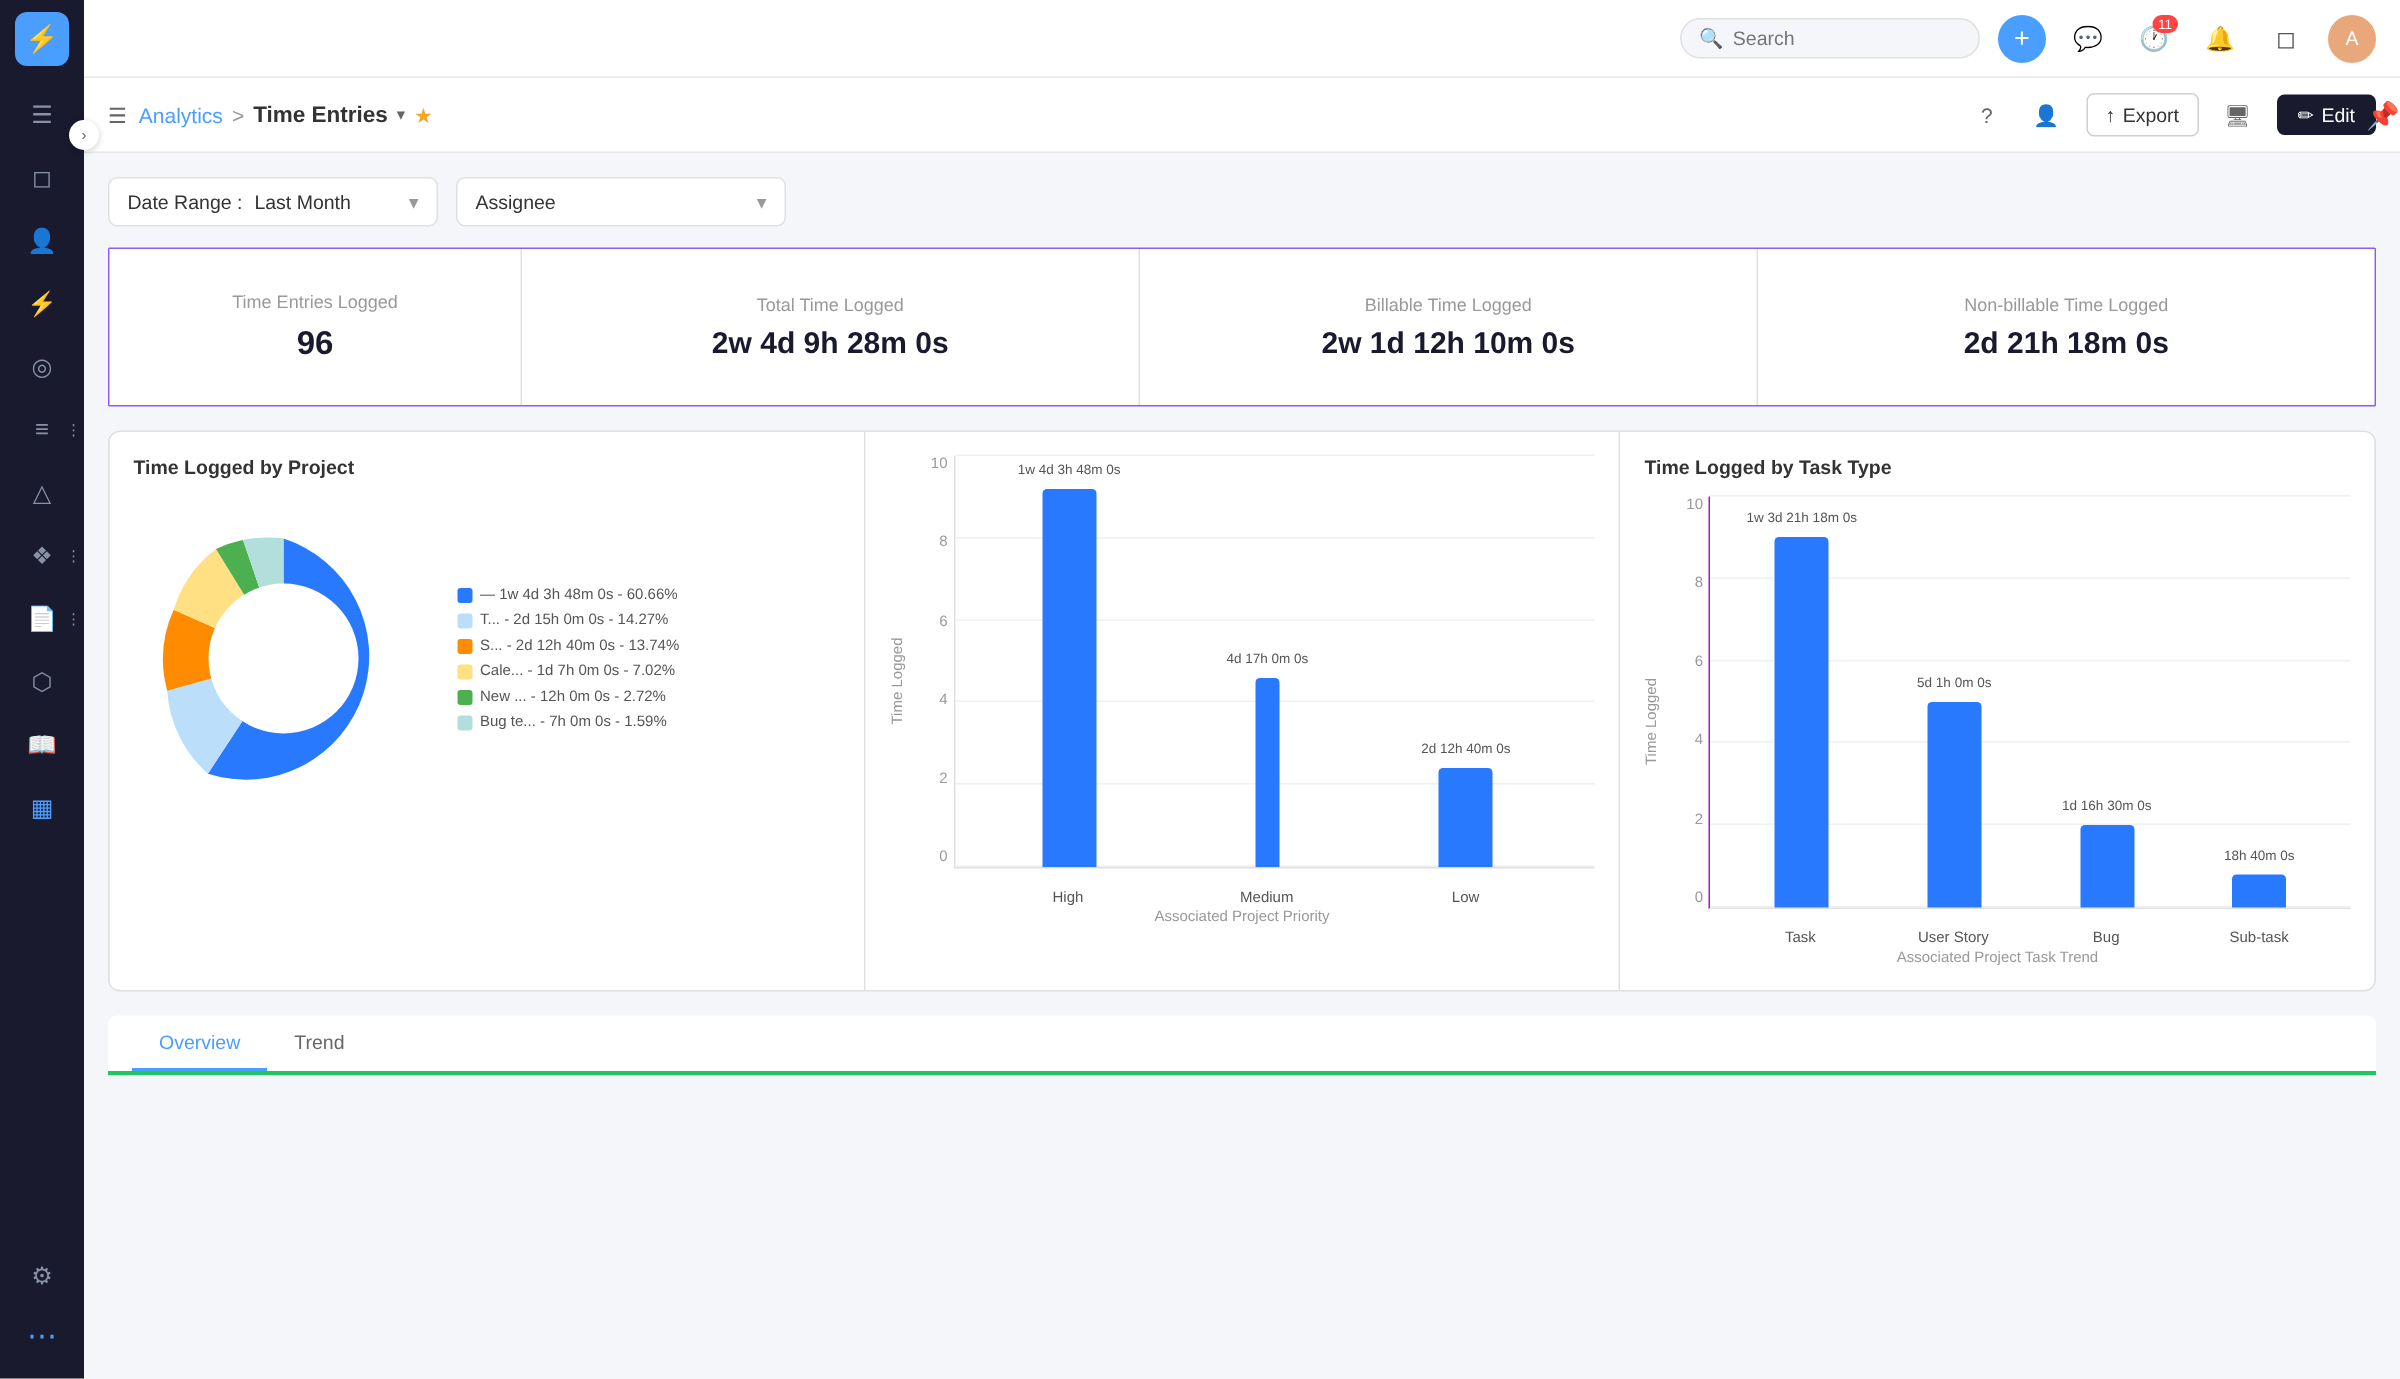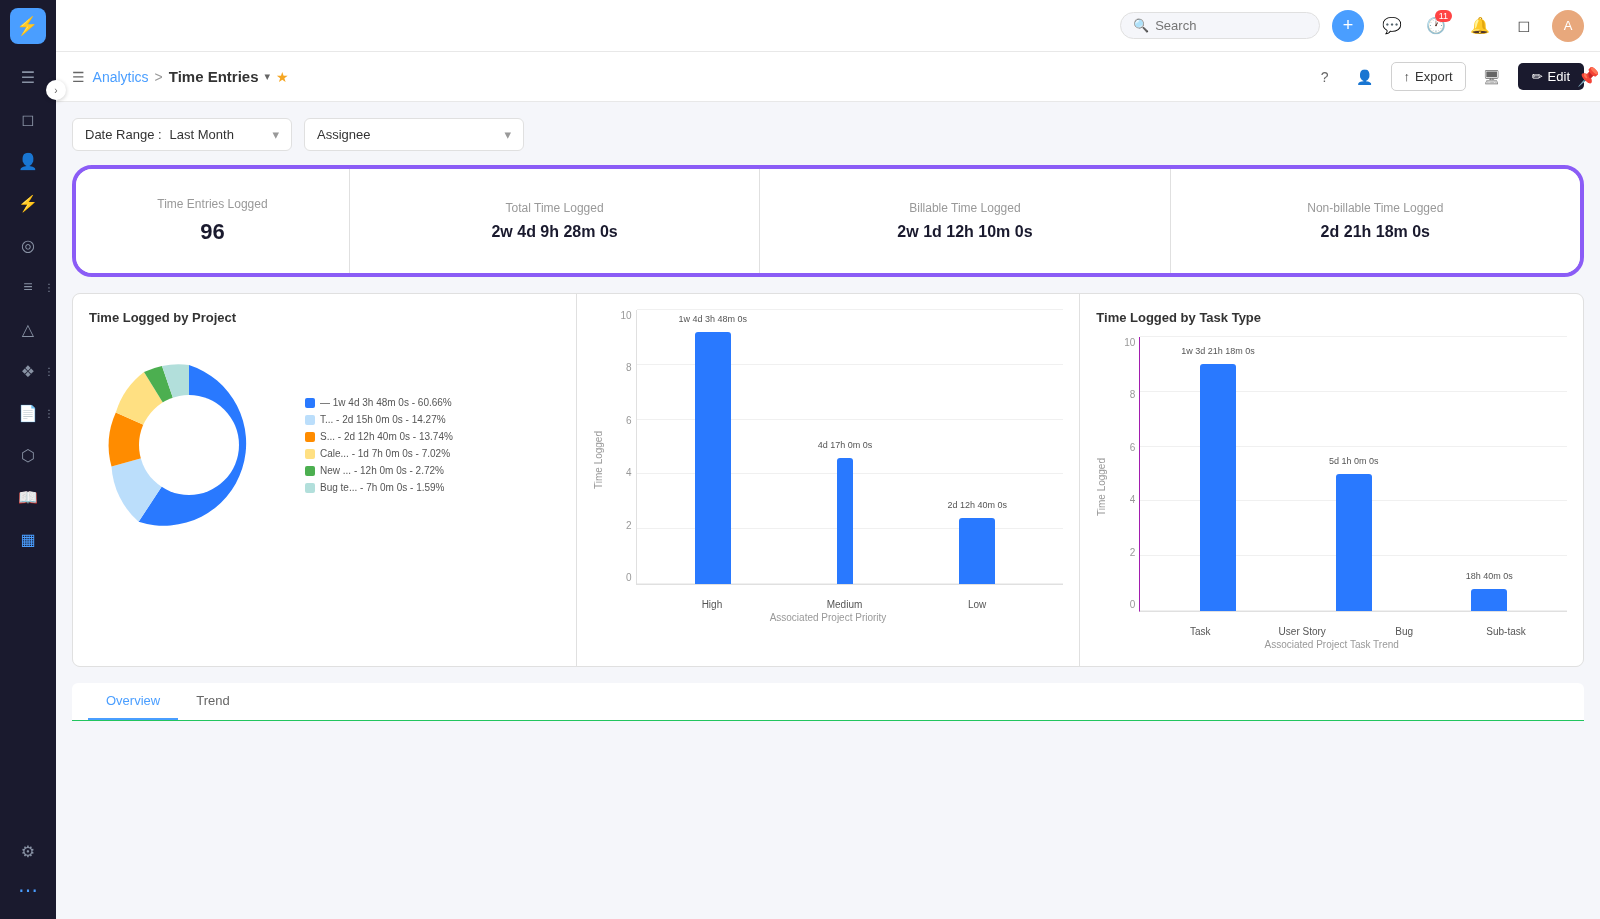--- a/index.html
+++ b/index.html
@@ -105,30 +105,30 @@
     .filter-select {
       display: flex; align-items: center; gap: 8px; background: white;
       border: 1px solid #e0e0e0; border-radius: 6px; padding: 8px 12px;
       cursor: pointer; font-size: 13px; color: #333; min-width: 220px;
     }
     .filter-select .caret { color: #999; margin-left: auto; }
 
     
     .stat-cards {
       display: grid; grid-template-columns: 1fr 1.5fr 1.5fr 1.5fr; gap: 1px;
-      background: #e0e0e0; border: 4px solid #8b5cf6; border-radius: 20px;
+      background: #e0e0e0; border: 1px solid #8b5cf6; border-radius: 1px;
       overflow: hidden; margin-bottom: 16px;
     }
     .stat-card {
       background: white; padding: 28px 24px; display: flex; flex-direction: column;
       align-items: center; justify-content: center; text-align: center;
     }
     .stat-label { font-size: 12px; color: #999; margin-bottom: 8px; }
     .stat-value { font-size: 22px; font-weight: 700; color: #1a1a2e; }
-    .stat-value.small { font-size: 16px; }
+    .stat-value.small { font-size: 20px; }
 
     
     .charts-row {
       display: grid; grid-template-columns: 1fr 1fr 1fr; gap: 1px;
       background: #e0e0e0; border: 1px solid #e0e0e0; border-radius: 8px;
       overflow: hidden; margin-bottom: 16px;
     }
     .chart-card {
       background: white; padding: 16px;
     }
@@ -138,21 +138,21 @@
     .donut-container {
       display: flex; align-items: center; gap: 16px; padding: 8px 0;
     }
     .donut-svg { flex-shrink: 0; }
     .legend { display: flex; flex-direction: column; gap: 6px; font-size: 11px; color: #555; }
     .legend-item { display: flex; align-items: center; gap: 5px; }
     .legend-dot { width: 10px; height: 10px; border-radius: 2px; flex-shrink: 0; }
 
     
     .bottom-tabs {
-      display: flex; gap: 0; border-bottom: 1px solid #22c55e; background: white;
+      display: flex; gap: 0; border-bottom: 3px solid #22c55e; background: white;
       padding: 0 16px; border-radius: 6px 6px 0 0;
     }
     .tab {
       padding: 10px 18px; font-size: 13px; cursor: pointer; color: #666;
       border-bottom: 2px solid transparent;
     }
     .tab.active { color: #4a9eff; border-bottom-color: #4a9eff; font-weight: 500; }
   </style>
 </head>
 <body>
@@ -389,20 +389,25 @@
                   <div style="background: rgb(41, 121, 255); border-radius: 3px 3px 0px 0px; width: 36px; height: 90%; position: relative;">
                     <div style="position: absolute; top: -18px; left: 50%; transform: translateX(-50%); font-size: 9px; color: rgb(85, 85, 85); white-space: nowrap;">1w 3d 21h 18m 0s</div>
                   </div>
                 </div>
                 <div style="display: flex; flex-direction: column; align-items: center; flex: 1 1 0%; position: relative; height: 100%; justify-content: flex-end;">
                   <div style="background: rgb(41, 121, 255); border-radius: 3px 3px 0px 0px; width: 36px; height: 50%; position: relative;">
                     <div style="position: absolute; top: -18px; left: 50%; transform: translateX(-50%); font-size: 9px; color: rgb(85, 85, 85); white-space: nowrap;">5d 1h 0m 0s</div>
                   </div>
                 </div>
                 <div style="display: flex; flex-direction: column; align-items: center; flex: 1 1 0%; position: relative; height: 100%; justify-content: flex-end;">
+                  <div style="background: rgb(41, 121, 255); border-radius: 3px 3px 0px 0px; width: 36px; height: 20%; position: relative;">
+                    <div style="position: absolute; top: -18px; left: 50%; transform: translateX(-50%); font-size: 9px; color: rgb(85, 85, 85); white-space: nowrap;">1d 16h 30m 0s</div>
+                  </div>
+                </div>
+                <div style="display: flex; flex-direction: column; align-items: center; flex: 1 1 0%; position: relative; height: 100%; justify-content: flex-end;">
                   <div style="background: rgb(41, 121, 255); border-radius: 3px 3px 0px 0px; width: 36px; height: 8%; position: relative;">
                     <div style="position: absolute; top: -18px; left: 50%; transform: translateX(-50%); font-size: 9px; color: rgb(85, 85, 85); white-space: nowrap;">18h 40m 0s</div>
                   </div>
                 </div>
               </div>
           </div>
           <div style="position:absolute; top:0; left:0; bottom:25px; width:28px; display:flex; flex-direction:column-reverse; justify-content:space-between; padding-bottom:2px;" id="tasktype-ylabels">
               <div style="font-size: 10px; color: rgb(153, 153, 153); text-align: right; padding-right: 4px;">0</div>
               <div style="font-size: 10px; color: rgb(153, 153, 153); text-align: right; padding-right: 4px;">2</div>
               <div style="font-size: 10px; color: rgb(153, 153, 153); text-align: right; padding-right: 4px;">4</div>

